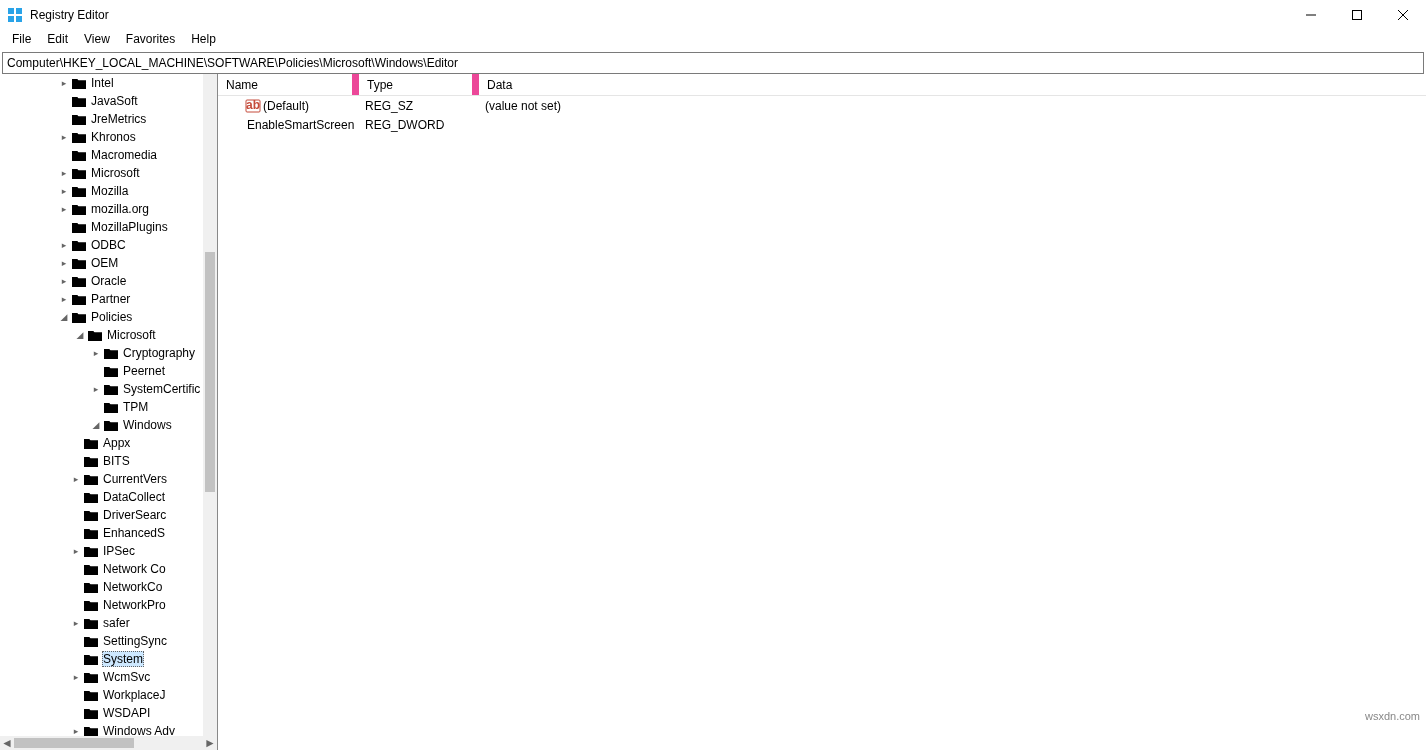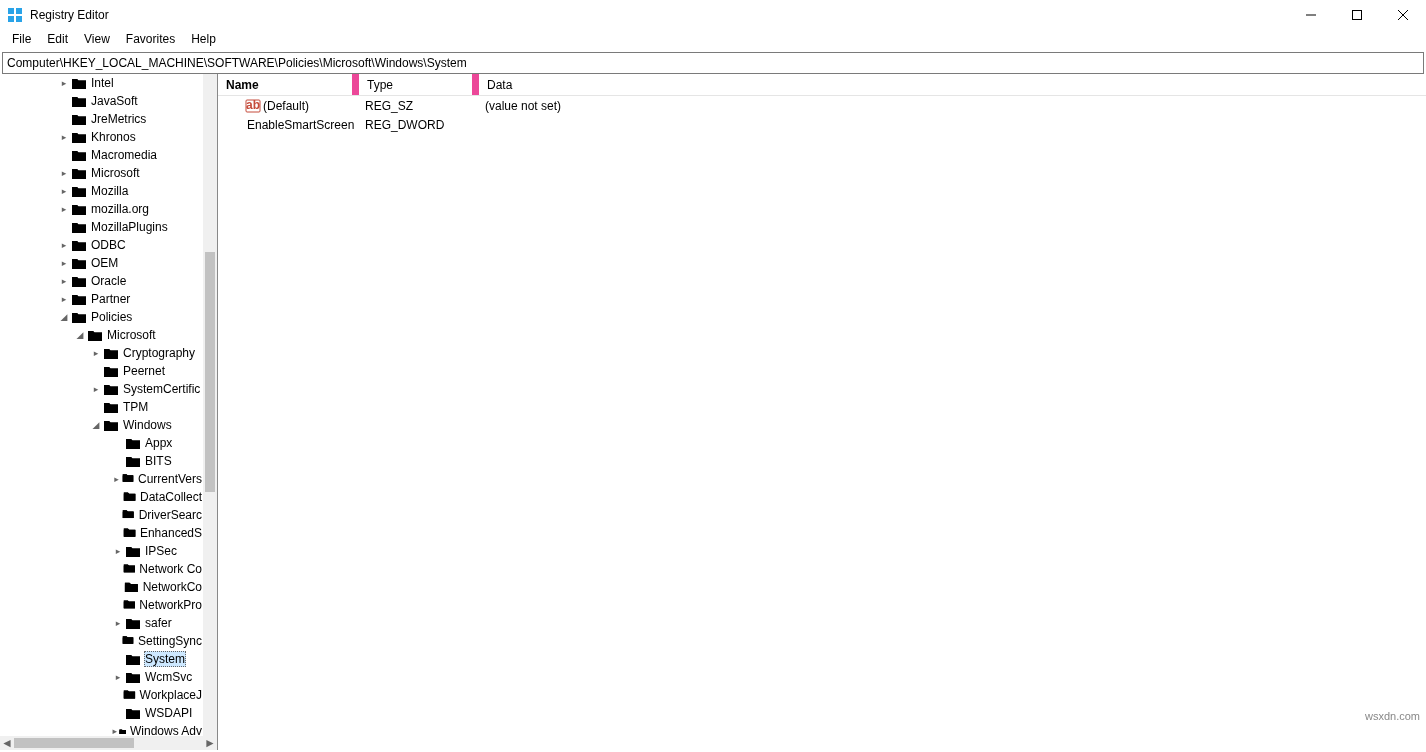--- a/index.html
+++ b/index.html
@@ -31,26 +31,26 @@
 
 
 .tree-row { display: flex; align-items: center; height: 18px; white-space: nowrap; color: #000; }
 .tree-row .exp { width: 12px; text-align: center; color: #666; font-size: 9px; }
 .tree-row .folder { width: 16px; height: 14px; margin: 0 3px 0 1px; }
 .tree-row .lbl { padding: 0 1px; }
 .tree-row.selected .lbl { background: #cde8ff; border: 1px dotted #666; padding: 0 0px; }
 .indent0 { padding-left: 58px; }
 .indent1 { padding-left: 74px; }
 .indent2 { padding-left: 90px; }
-.indent3 { padding-left: 112px; }
+.indent3 { padding-left: 70px; }
 
 
 .list-header { height: 22px; display: flex; align-items: center; border-bottom: 1px solid #e5e5e5; color: #000; }
 .list-header .col { padding-left: 8px; }
-.col-name { width: 134px; font-weight: bold; }
+.col-name { width: 134px; }
 .col-type { width: 120px; }
 .col-data { flex: 1; }
 .list-header .col + .col { border-left: 7px solid #ec4899; height: 100%; display: flex; align-items: center; }
 
 
 .list-row { height: 19px; display: flex; align-items: center; color: #000; }
 .list-row .cell { padding-left: 21px; }
 .list-row .icon { width: 16px; height: 16px; margin-left: 6px; margin-right: 2px; }
 .cell-name { width: 126px; display: flex; align-items: center; }
 .cell-type { width: 120px; }
@@ -120,21 +120,21 @@
 </div>
 
 <div class="menubar">
   <div class="menu-item">File</div>
   <div class="menu-item">Edit</div>
   <div class="menu-item">View</div>
   <div class="menu-item">Favorites</div>
   <div class="menu-item">Help</div>
 </div>
 
-<div class="addressbar">Computer\HKEY_LOCAL_MACHINE\SOFTWARE\Policies\Microsoft\Windows\System</div>
+<div class="addressbar">Computer\HKEY_LOCAL_MACHINE\SOFTWARE\Policies\Microsoft\Windows\Editor</div>
 
 <div class="main">
   <div class="tree-panel">
     <div class="tree-inner" id="tree-inner">
         <div class="tree-row indent0">
           <span class="exp">▸</span>
           <span class="folder"><svg viewBox="0 0 16 16">
               <use href="#folder-icon"></use>
             </svg></span>
           <span class="lbl">Intel</span>

